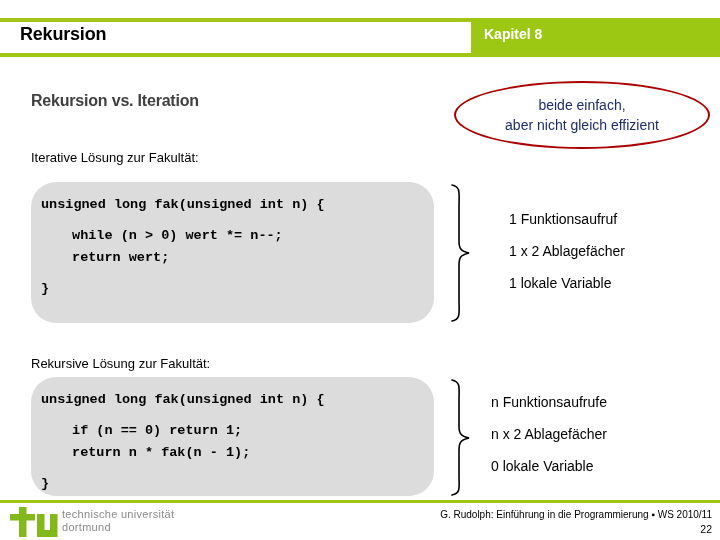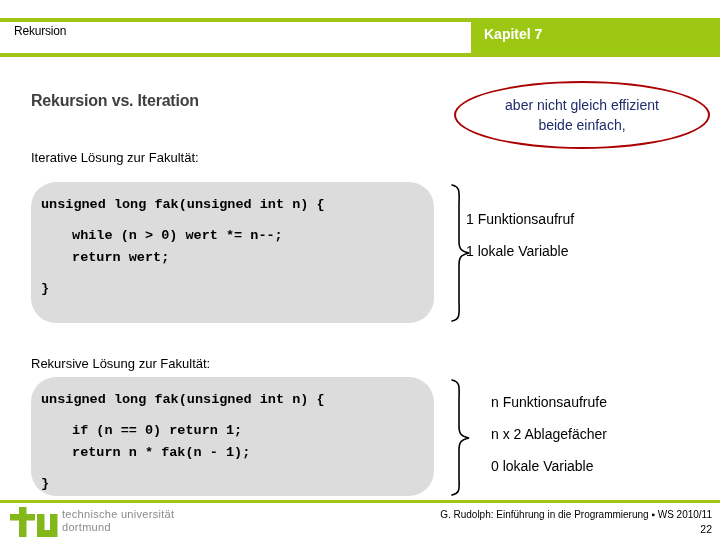--- a/index.html
+++ b/index.html
@@ -42,24 +42,24 @@
   #header-green-block {
     position: absolute;
     left: 471px;
     top: 0;
     width: 249px;
     height: 39px;
     background: #9CC813;
   }
   #slide-title {
     position: absolute;
-    left: 14px;
+    left: 20px;
     top: 6px;
-    font-size: 12px;
-    font-weight: normal;
+    font-size: 18px;
+    font-weight: bold;
     color: #000000;
     letter-spacing: -0.2px;
     white-space: nowrap;
   }
   #chapter-label {
     position: absolute;
     left: 484px;
     top: 8px;
     font-size: 14px;
     font-weight: bold;
@@ -129,21 +129,21 @@
   
   .annotation-list {
     position: absolute;
   }
   .annotation-item {
     font-size: 14px;
     color: #000000;
     white-space: nowrap;
     margin-bottom: 16px;
   }
-  #annotations-iterative { left: 466px; top: 211px; }
+  #annotations-iterative { left: 509px; top: 211px; }
   #annotations-recursive { left: 491px; top: 394px; }
 
   
   #callout {
     position: absolute;
     left: 454px;
     top: 81px;
     width: 256px;
     height: 68px;
   }
@@ -221,45 +221,46 @@
   }
 </style>
 </head>
 <body>
 
 <div id="header">
   <div id="header-rule-top"></div>
   <div id="header-green-block"></div>
   <div id="header-rule-bottom"></div>
   <div id="slide-title">Rekursion</div>
-  <div id="chapter-label">Kapitel 7</div>
+  <div id="chapter-label">Kapitel 8</div>
 </div>
 
 <div id="section-heading">Rekursion vs. Iteration</div>
 
 <div id="callout">
   <div id="callout-ellipse"></div>
   <div id="callout-text">
+    <span id="callout-line-1">beide einfach,</span>
     <span id="callout-line-2">aber nicht gleich effizient</span>
-    <span id="callout-line-1">beide einfach,</span>
   </div>
 </div>
 
 <div id="label-iterative" class="sub-label">Iterative Lösung zur Fakultät:</div>
 
 <div id="code-iterative" class="code-block"><span class="code-line">unsigned long fak(unsigned int n) {</span><span class="code-gap"></span><span class="code-line code-indent">while (n &gt; 0) wert *= n--;</span><span class="code-line code-indent">return wert;</span><span class="code-gap"></span><span class="code-line">}</span></div>
 
 <div class="brace" style="left:448px; top:183px;">
   <svg width="26" height="140" viewBox="0 0 26 140">
     <path d="M4 2 C13 4, 11 10, 11 24 L11 58 C11 66, 13 68, 21 70 C13 72, 11 74, 11 82 L11 116 C11 130, 13 136, 4 138" fill="none" stroke="#000000" stroke-width="1.6" stroke-linecap="round"></path>
   </svg>
 </div>
 
 <div id="annotations-iterative" class="annotation-list">
   <div class="annotation-item">1 Funktionsaufruf</div>
+  <div class="annotation-item">1 x 2 Ablagefächer</div>
   <div class="annotation-item">1 lokale Variable</div>
 </div>
 
 <div id="label-recursive" class="sub-label">Rekursive Lösung zur Fakultät:</div>
 
 <div id="code-recursive" class="code-block"><span class="code-line">unsigned long fak(unsigned int n) {</span><span class="code-gap"></span><span class="code-line code-indent">if (n == 0) return 1;</span><span class="code-line code-indent">return n * fak(n - 1);</span><span class="code-gap"></span><span class="code-line">}</span></div>
 
 <div class="brace" style="left:448px; top:378px;">
   <svg width="26" height="119" viewBox="0 0 26 119">
     <path d="M4 2 C13 4, 11 10, 11 22 L11 48 C11 56, 13 58, 21 60 C13 62, 11 64, 11 72 L11 97 C11 110, 13 115, 4 117" fill="none" stroke="#000000" stroke-width="1.6" stroke-linecap="round"></path>

